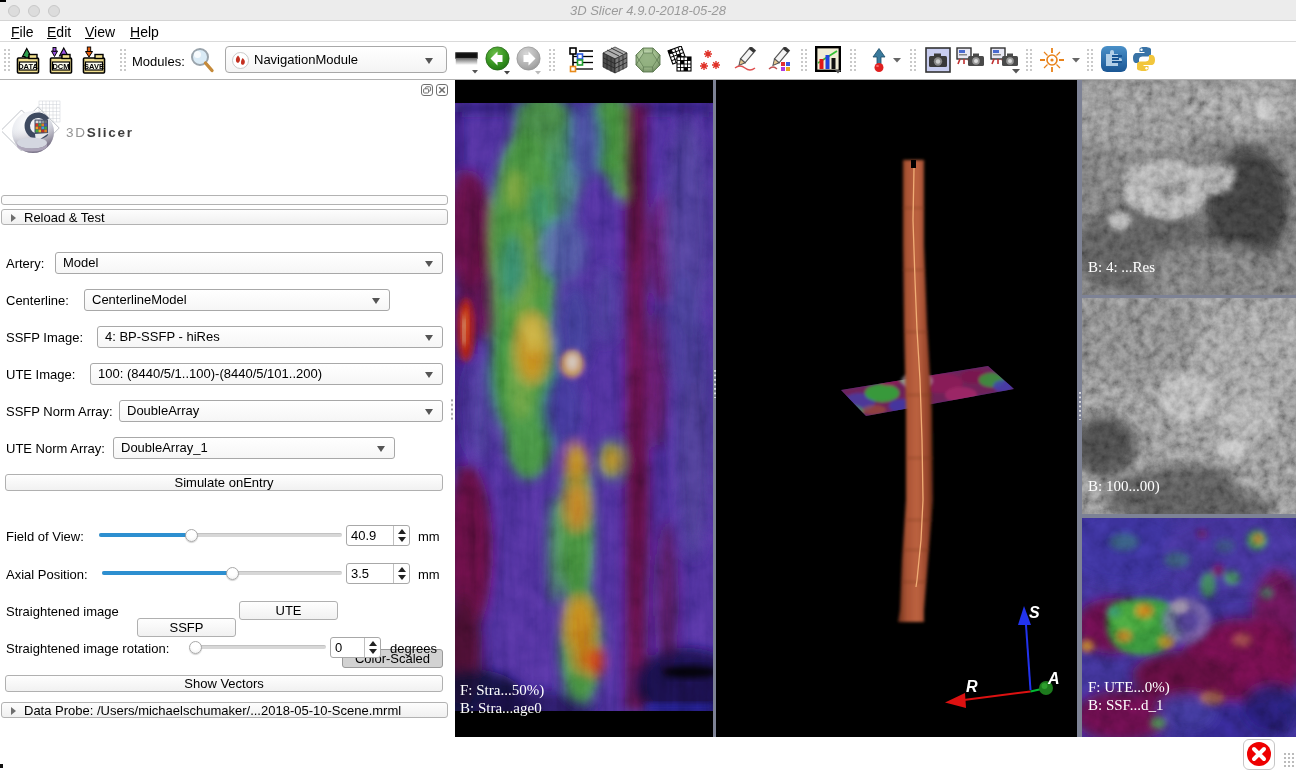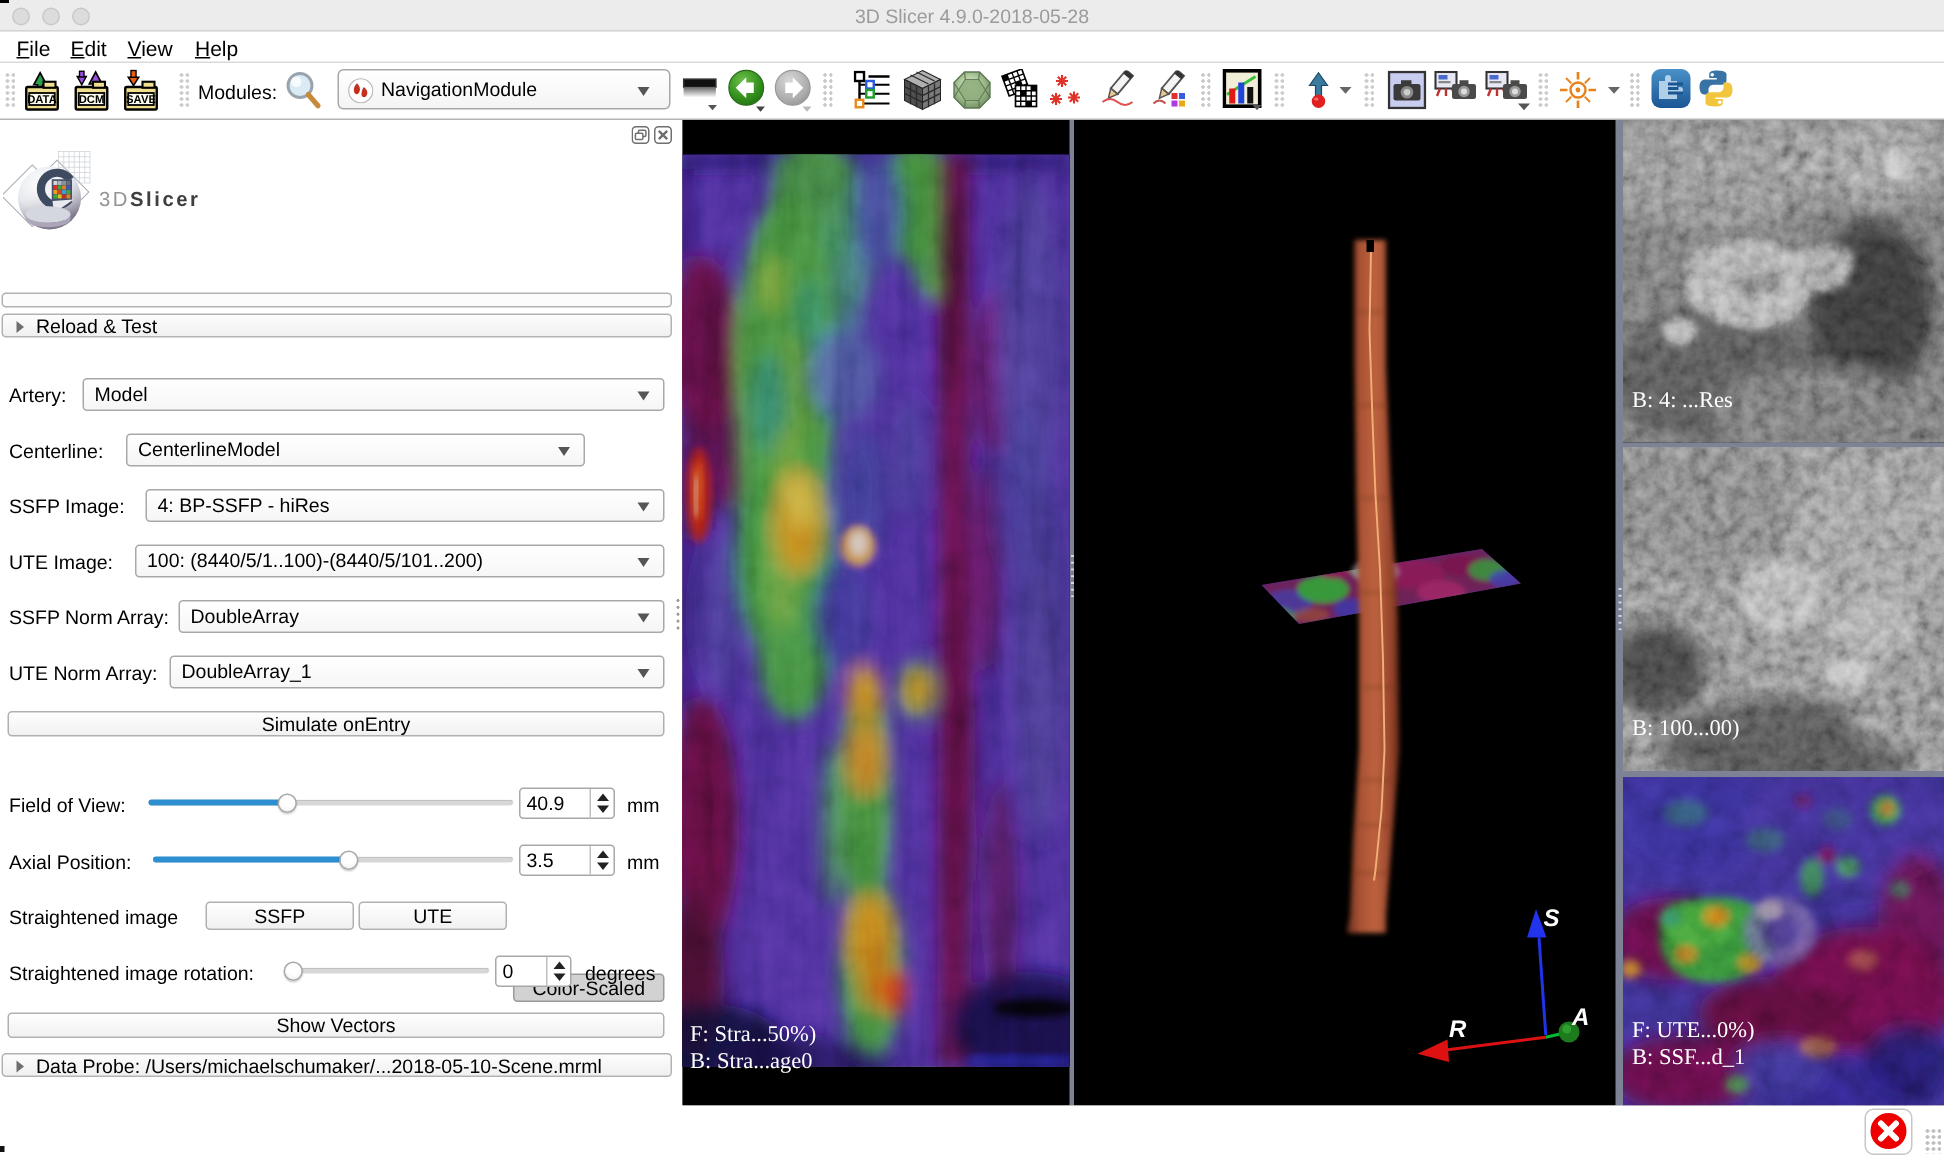--- a/index.html
+++ b/index.html
@@ -1,21 +1,21 @@
 <!DOCTYPE html>
 <html><head>
 <meta charset="utf-8">
 <style>
 * { margin:0; padding:0; box-sizing:border-box; }
 html,body { width:1296px; height:772px; overflow:hidden; font-family:"Liberation Sans",sans-serif; background:#fff; }
 #page { position:relative; width:1296px; height:772px; }
 .abs { position:absolute; }
 
 
-#titlebar { left:0; top:0; width:1296px; height:21px; background:#ececec; border-bottom:1px solid #d4d4d4; }
+#titlebar { left:0; top:0; width:1296px; height:21px; background:#ececec; border-bottom:1px solid #d4d4d4;font-style:italic; }
 .tl { position:absolute; top:5px; width:12px; height:12px; border-radius:50%; background:#dcdcdc; border:1px solid #c8c8c8; }
 #title { position:absolute; top:3px; left:0; width:1296px; text-align:center; font-size:13px; color:#9b9b9b; }
 
 
 #menubar { left:0; top:22px; width:1296px; height:20px; background:#fff; border-bottom:1px solid #dadada; font-size:14px; color:#000; }
 #menubar span { position:absolute; top:2px; }
 #menubar u { text-decoration:underline; }
 
 
 #toolbar { left:0; top:43px; width:1296px; height:37px; background:#fff; border-bottom:1px solid #b2b2b2; }
@@ -383,21 +383,21 @@
   <div class="combo" style="left:55px;top:172px;width:388px;">Model</div>
   <span class="lbl" style="left:6px;top:213px;">Centerline:</span>
   <div class="combo" style="left:84px;top:209px;width:306px;">CenterlineModel</div>
   <span class="lbl" style="left:6px;top:250px;">SSFP Image:</span>
   <div class="combo" style="left:97px;top:246px;width:346px;">4: BP-SSFP - hiRes</div>
   <span class="lbl" style="left:6px;top:287px;">UTE Image:</span>
   <div class="combo" style="left:90px;top:283px;width:353px;">100: (8440/5/1..100)-(8440/5/101..200)</div>
   <span class="lbl" style="left:6px;top:324px;">SSFP Norm Array:</span>
   <div class="combo" style="left:119px;top:320px;width:324px;">DoubleArray</div>
   <span class="lbl" style="left:6px;top:361px;">UTE Norm Array:</span>
-  <div class="combo" style="left:113px;top:357px;width:330px;">DoubleArray_1</div>
+  <div class="combo" style="left:113px;top:357px;width:282px;">DoubleArray_1</div>
 
   <div class="pbtn" style="left:5px;top:394px;width:438px;height:17px;line-height:16px;">Simulate onEntry</div>
 
   <span class="lbl" style="left:6px;top:449px;">Field of View:</span>
   <div class="strack" style="left:99px;top:453px;width:243px;"></div>
   <div class="sfill" style="left:99px;top:453px;width:88px;"></div>
   <div class="shandle" style="left:185px;top:449px;"></div>
   <div class="spin" style="left:346px;top:445px;width:64px;">40.9<span class="arrows">
           <span class="up"></span>
           <span class="dn"></span>
@@ -408,21 +408,21 @@
   <div class="strack" style="left:102px;top:491px;width:240px;"></div>
   <div class="sfill" style="left:102px;top:491px;width:128px;"></div>
   <div class="shandle" style="left:226px;top:487px;"></div>
   <div class="spin" style="left:346px;top:483px;width:64px;">3.5<span class="arrows">
           <span class="up"></span>
           <span class="dn"></span>
         </span></div>
   <span class="lbl" style="left:418px;top:487px;">mm</span>
 
   <span class="lbl" style="left:6px;top:524px;">Straightened image</span>
-  <div class="pbtn" style="left:137px;top:521px;width:99px;height:19px;line-height:18px;">SSFP</div>
+  <div class="pbtn" style="left:137px;top:538px;width:99px;height:19px;line-height:18px;">SSFP</div>
   <div class="pbtn" style="left:239px;top:521px;width:99px;height:19px;line-height:18px;">UTE</div>
   <div class="pbtn" style="left:342px;top:521px;width:101px;height:19px;line-height:18px;background:#d2d2d2;border-color:#9a9a9a;margin-top:48px;">Color-Scaled</div>
 
   <span class="lbl" style="left:6px;top:561px;">Straightened image rotation:</span>
   <div class="strack" style="left:190px;top:565px;width:136px;"></div>
   <div class="shandle" style="left:189px;top:561px;"></div>
   <div class="spin" style="left:330px;top:557px;width:51px;">0<span class="arrows">
           <span class="up"></span>
           <span class="dn"></span>
         </span></div>

